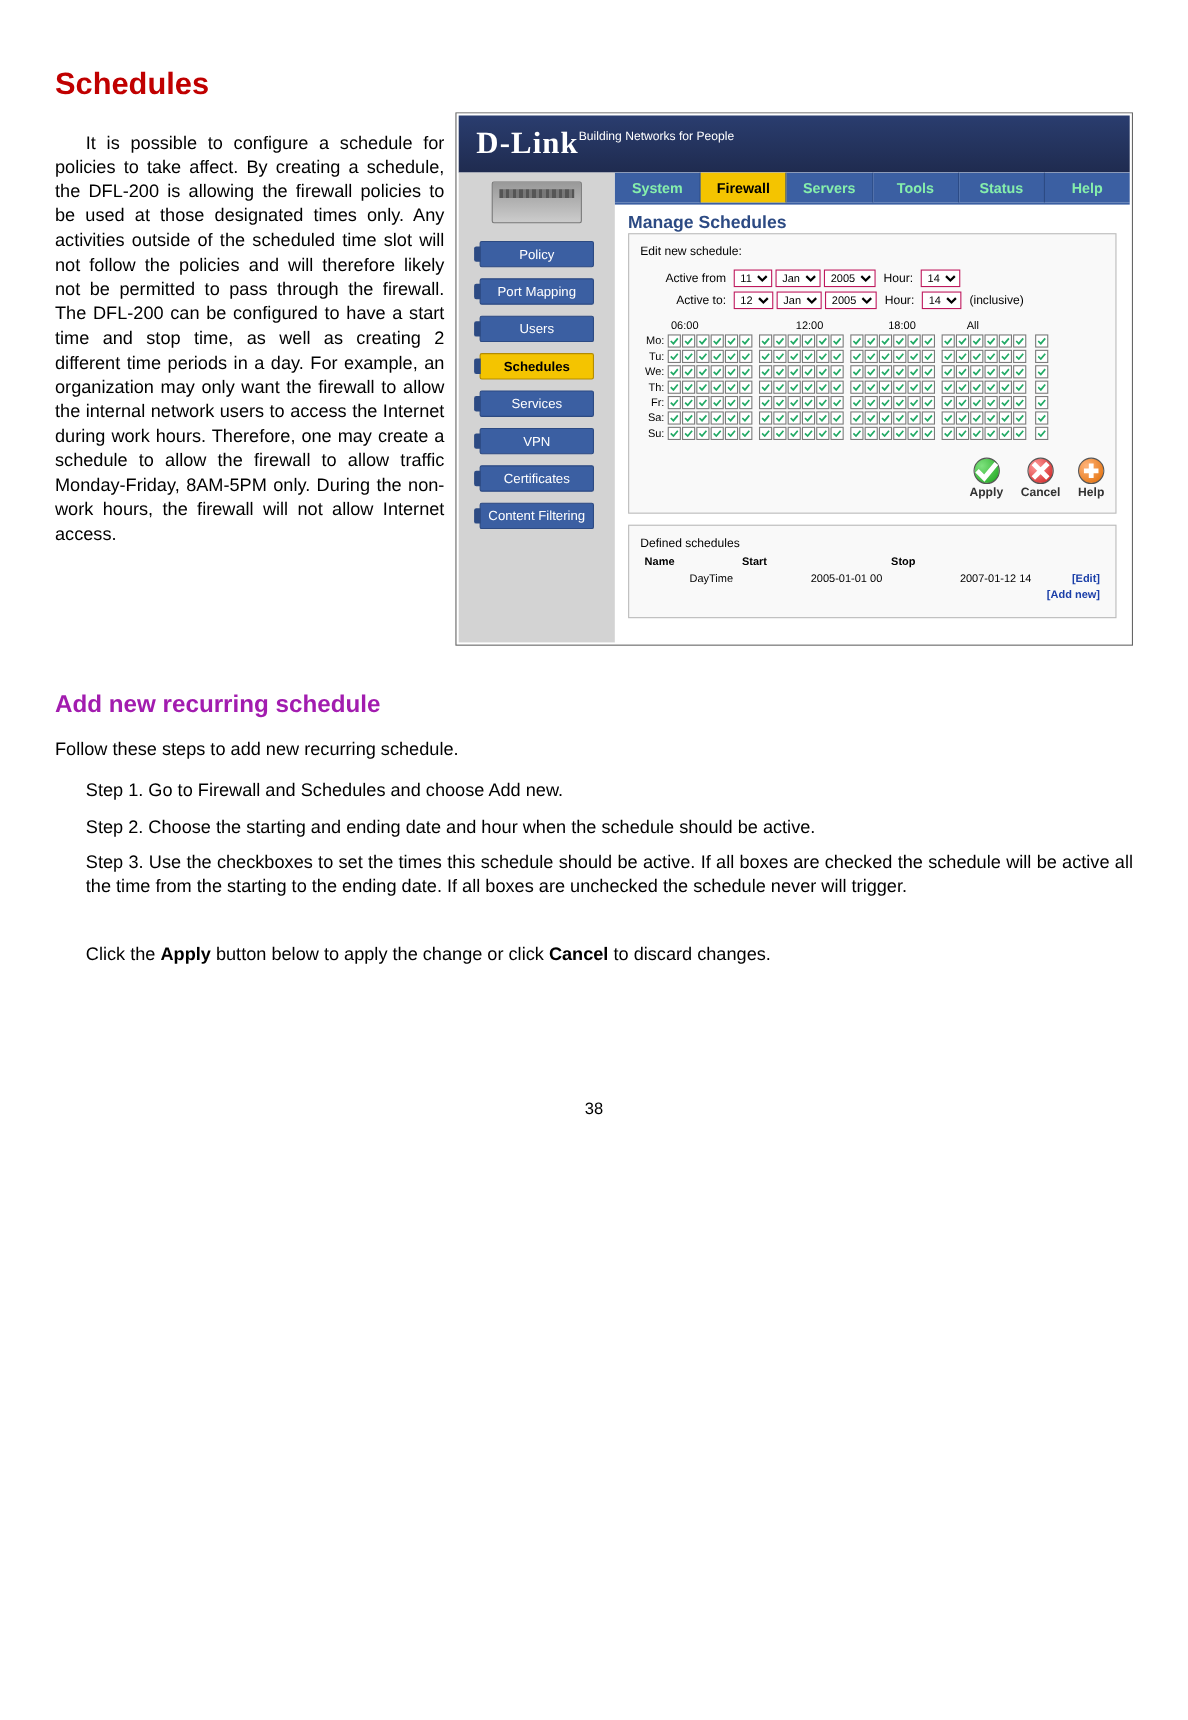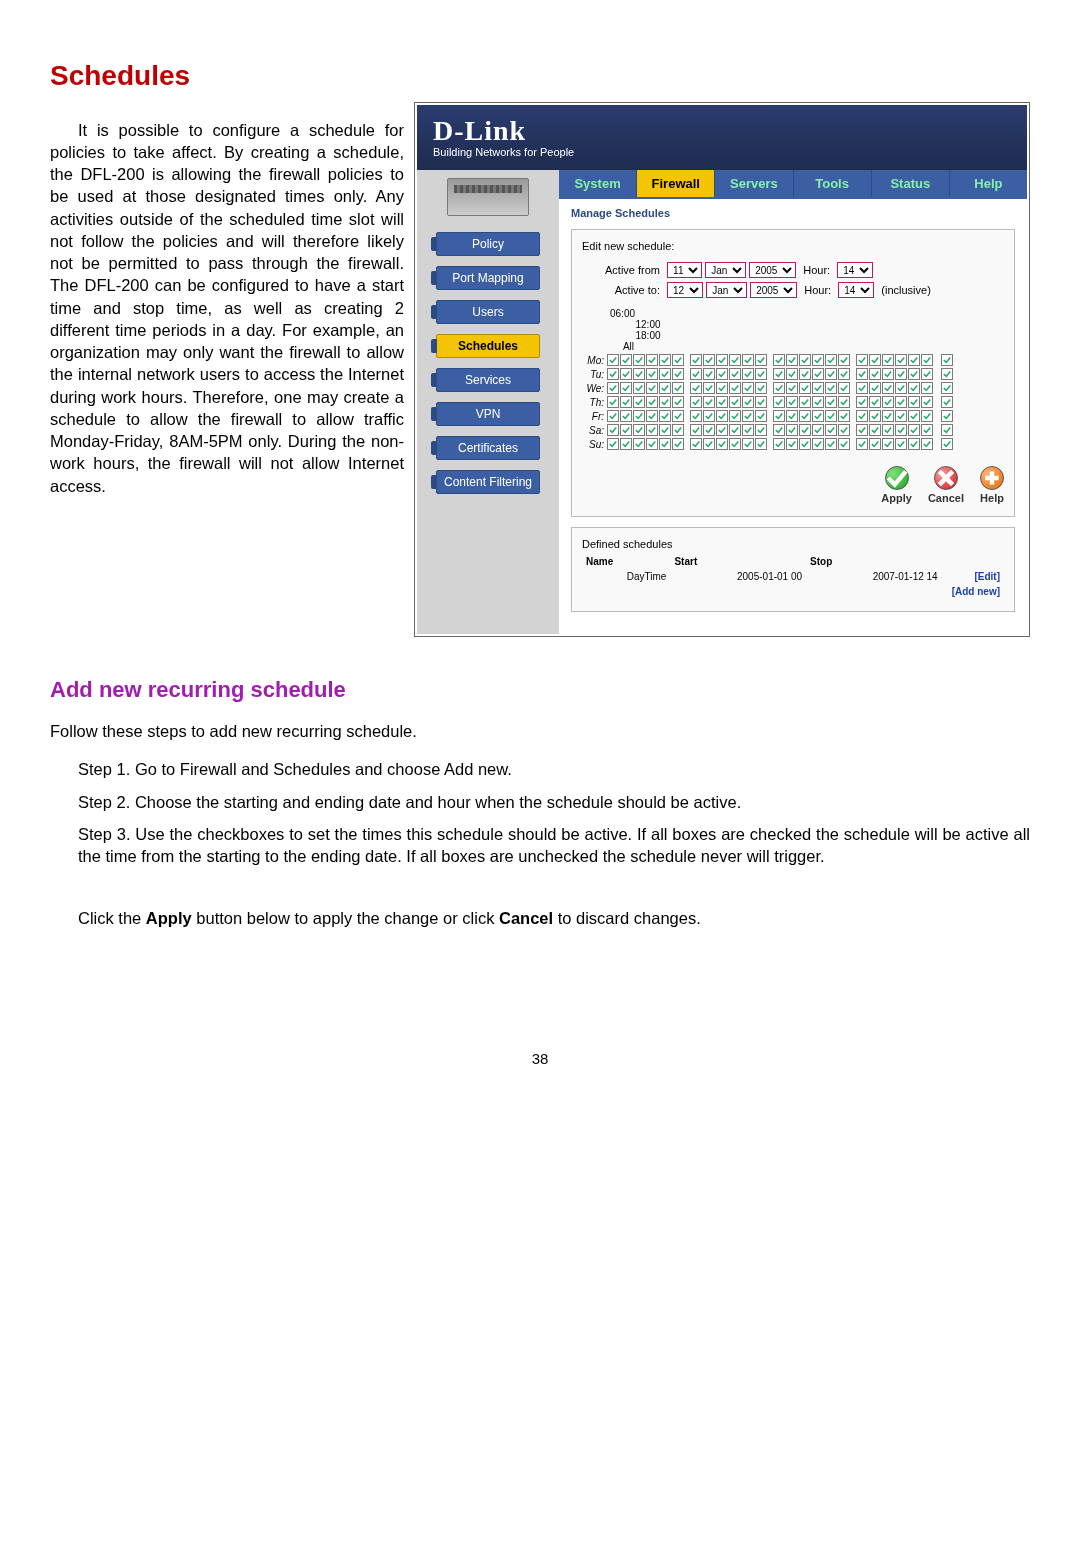--- a/index.html
+++ b/index.html
@@ -44,22 +44,23 @@
   .dlink-header {
     background: linear-gradient(#2a3d6f, #1f2b4f);
     color: #fff;
     padding: 12px 16px;
     display: flex;
     align-items: center;
     justify-content: space-between;
   }
   .dlink-logo {
     display: flex;
-    flex-direction: column;
+    flex-direction: row;
     line-height: 1;
+    text-align: right;
   }
   .dlink-logo-main {
     font-family: "Times New Roman", serif;
     font-weight: bold;
     font-size: 28px;
     letter-spacing: 1px;
   }
   .dlink-logo-sub {
     font-size: 11px;
     margin-top: 2px;
@@ -156,22 +157,22 @@
     background: #f4c400;
     color: #000;
   }
   .top-tab:last-child { border-right: none; }
   .content-area {
     padding: 8px 12px 12px 12px;
   }
   .small-blue-heading {
     color: #2c4a83;
     font-weight: bold;
-    font-size: 11px;
-    margin-bottom: 10px;
+    font-size: 16px;
+    margin-bottom: 0;
   }
   .section {
     border: 1px solid #bbb;
     background: #f9f9f9;
     padding: 10px 10px 12px 10px;
     margin-bottom: 10px;
     font-size: 11px;
   }
   .label-col {
     display: inline-block;
@@ -190,40 +191,38 @@
     width: 90px;
     height: 14px;
     border: 1px solid #888;
     font-size: 10px;
   }
   .grid-head {
     display: flex;
     margin-left: 24px;
     font-size: 10px;
     margin-top: 10px;
-    flex-direction: column;
   }
   .grid-head span {
     width: 84px;
     text-align: center;
   }
   .grid-head span.all { width: 28px; text-align: right; }
   .grid-head span.first { width: 84px; text-align: left; padding-left: 4px;}
   .day-row {
     display: flex;
     align-items: center;
     gap: 1px;
     margin-top: 2px;
   }
   .day-row .day-label {
     width: 22px;
     font-size: 10px;
     text-align: right;
     margin-right: 2px;
-    font-style: italic;
   }
   .cb {
     width: 12px;
     height: 12px;
     border: 1px solid #7a7a7a;
     background: #fff;
     display: inline-flex;
     align-items: center;
     justify-content: center;
     box-sizing: border-box;

